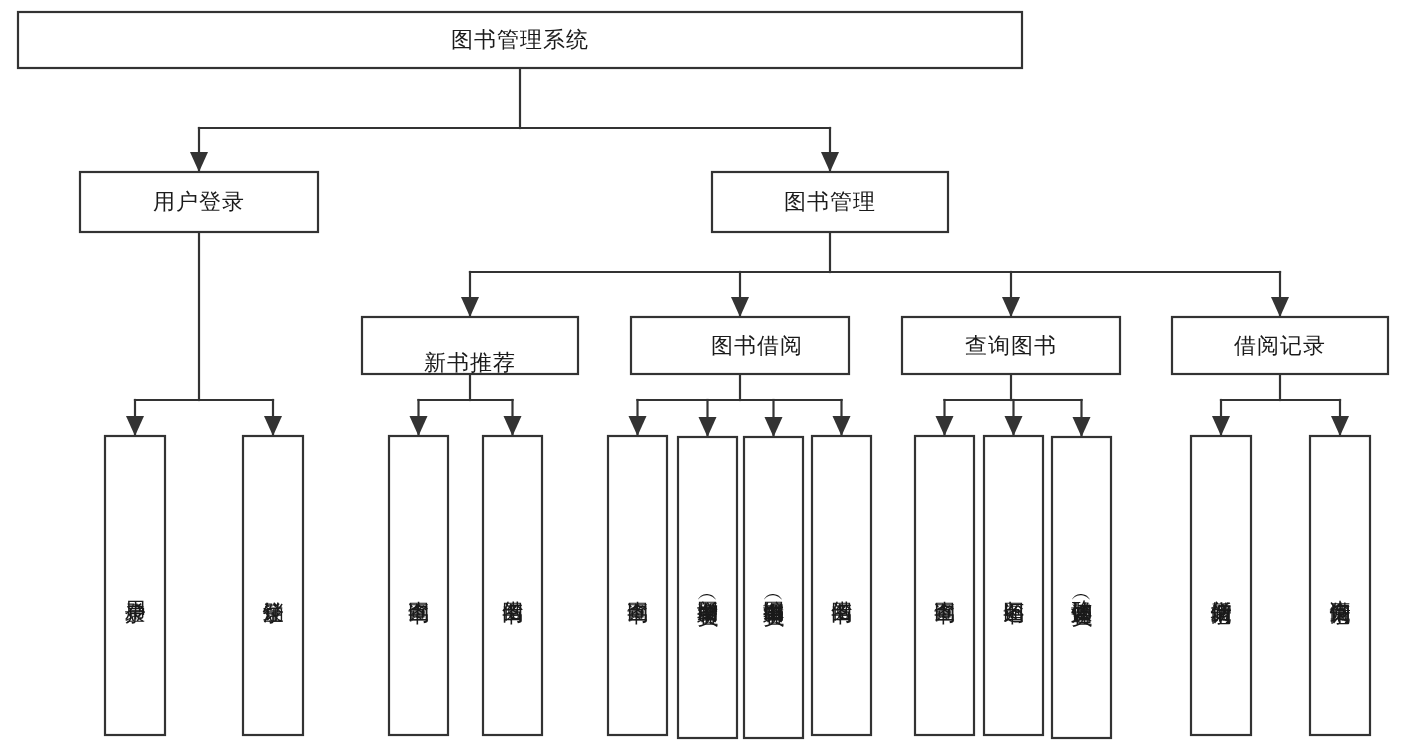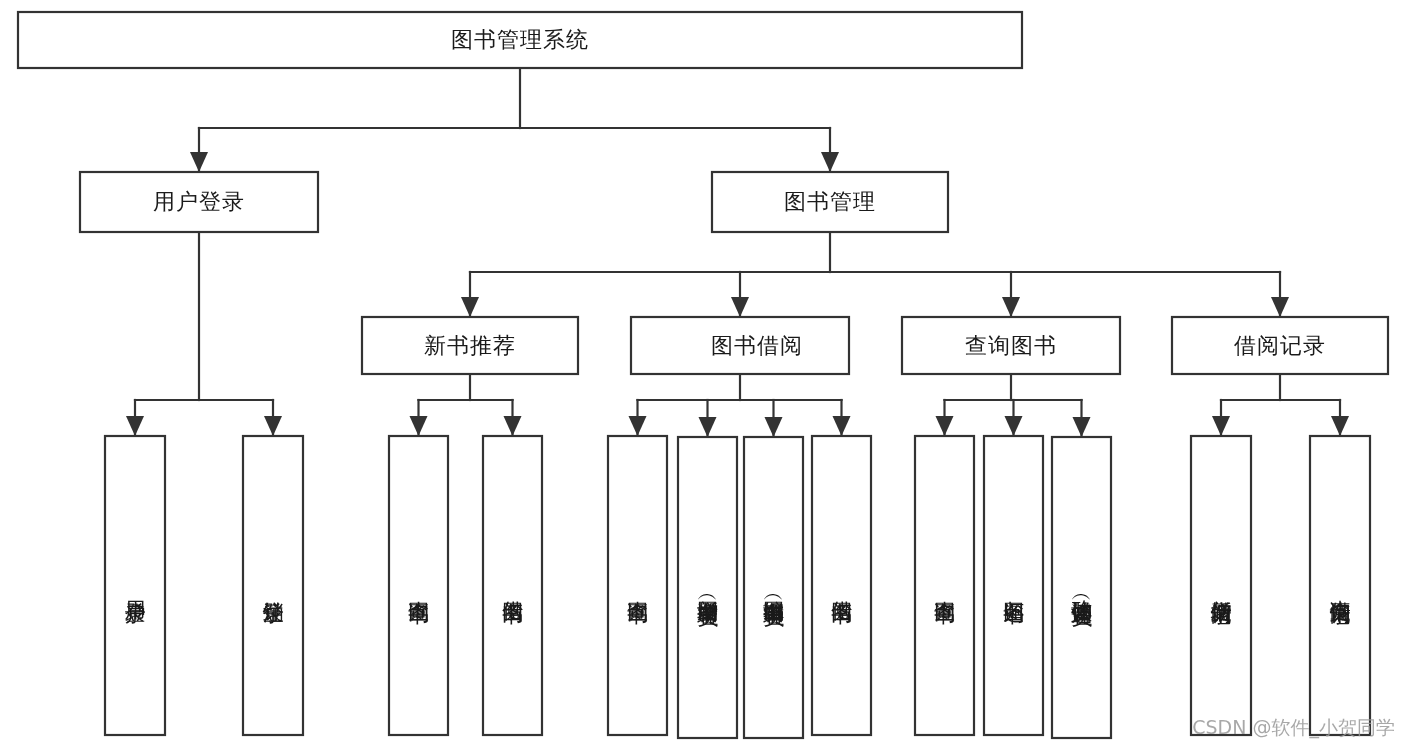--- a/index.html
+++ b/index.html
@@ -172,21 +172,21 @@
   <div id="labels-layer">
       <div class="h-text-wrap" style="left: 18px; top: 12px; width: 1004px; height: 56px;">
         <div class="h-text">图书管理系统</div>
       </div>
       <div class="h-text-wrap" style="left: 80px; top: 172px; width: 238px; height: 60px;">
         <div class="h-text">用户登录</div>
       </div>
       <div class="h-text-wrap" style="left: 712px; top: 172px; width: 236px; height: 60px; border-radius: 26px;">
         <div class="h-text">图书管理</div>
       </div>
-      <div class="h-text-wrap" style="left: 362px; top: 317px; width: 216px; height: 57px; text-align: right;">
+      <div class="h-text-wrap" style="left: 362px; top: 334px; width: 216px; height: 57px; text-align: right;">
         <div class="h-text">新书推荐</div>
       </div>
       <div class="h-text-wrap" style="left: 631px; top: 317px; width: 252px; height: 57px;">
         <div class="h-text">图书借阅</div>
       </div>
       <div class="h-text-wrap" style="left: 902px; top: 317px; width: 218px; height: 57px;">
         <div class="h-text">查询图书</div>
       </div>
       <div class="h-text-wrap" style="left: 1172px; top: 317px; width: 216px; height: 57px;">
         <div class="h-text">借阅记录</div>
@@ -225,14 +225,13 @@
         <div class="vertical-text">确认归还（管理员）</div>
       </div>
       <div class="vertical-text-wrap" style="left: 1191px; top: 436px; width: 60px; height: 299px;">
         <div class="vertical-text">新增借阅记录</div>
       </div>
       <div class="vertical-text-wrap" style="left: 1310px; top: 436px; width: 60px; height: 299px;">
         <div class="vertical-text">查询借阅记录</div>
       </div>
     </div>
 
-  <div class="watermark">CSDN @软件_小贺同学</div>
 </div>
 
 </body></html>

